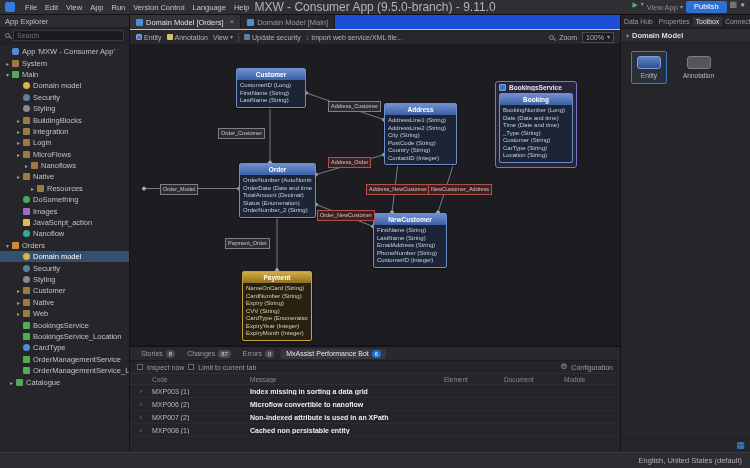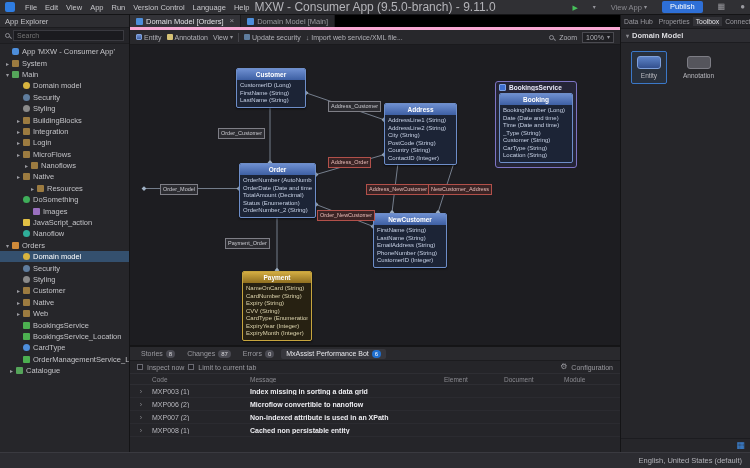--- a/index.html
+++ b/index.html
@@ -6,21 +6,21 @@
   html,body{width:750px;height:468px;overflow:hidden;background:#1a1a1d;
     font-family:"Liberation Sans",sans-serif;color:#c6c6ca}
   .app{width:750px;height:468px;display:flex;flex-direction:column;background:#222226}
 
   
   .menubar{height:15px;flex:none;display:flex;align-items:center;gap:2px;
     background:#303034;border-bottom:1px solid #141416;padding:0 5px;position:relative;z-index:10}
   .logo{width:10px;height:10px;background:#2f7de1;border-radius:2px;margin-right:4px;flex:none}
   .menu-item{font-size:7.5px;color:#c6c6ca;padding:0 4px;white-space:nowrap}
   .app-title{position:absolute;left:50%;transform:translateX(-50%);font-size:12px;color:#b4b4b9;white-space:nowrap}
-  .run-area{margin-left:auto;display:flex;align-items:center;gap:15px}
+  .run-area{margin-left:auto;display:flex;gap:3px}
   .play{color:#46c05a;font-size:7px;line-height:7px}
   .dd{color:#95959c;font-size:6px;line-height:6px}
   .viewapp{font-size:7.5px;color:#8a8a90;display:flex;gap:2px;align-items:center;white-space:nowrap}
   .publish{background:#2e6fd6;color:#fff;border:none;border-radius:2px;font-size:7.5px;
     padding:1px 8px;font-family:inherit;line-height:10px}
   .mb-icon{color:#9a9aa0;font-size:8px;line-height:8px}
 
   
   .main{height:437px;flex:none;display:flex}
 
@@ -52,21 +52,21 @@
   .i-styling{background:#8a8a8a;border-radius:50%}
   .i-microflow{background:#3fae5a;border-radius:50%}
   .i-images{background:#9a6fc0}
   .i-javascript{background:#e2c044}
   .i-nanoflow{background:#2fae9a;border-radius:50%}
   .i-service{background:#4caf50}
   .i-enumeration{background:#4d8edb;border-radius:50%}
 
   
   .center{width:490px;flex:none;display:flex;flex-direction:column;overflow:hidden}
-  .doc-tabs{height:15px;flex:none;display:flex;background:#000000;border-bottom:3px solid #f9a8d4}
+  .doc-tabs{height:15px;flex:none;display:flex;background:#1d4ed8;border-bottom:1px solid #f9a8d4}
   .doc-tab{display:flex;align-items:center;gap:3px;padding:0 6px;font-size:7.5px;color:#9a9aa0;
     background:#27272b;border-right:1px solid #1a1a1d;white-space:nowrap}
   .doc-tab.active{background:#333338;color:#e0e0e4}
   .tab-icon{width:7px;height:7px;background:#4d8edb;border-radius:1px;flex:none}
   .tab-close{margin-left:3px;color:#9a9aa0;font-size:8px;line-height:8px}
 
   .toolbar{height:15px;flex:none;display:flex;align-items:center;gap:5px;padding:0 6px;
     background:#28282c;border-bottom:1px solid #1a1a1d;font-size:7px;color:#b0b0b6}
   .tb-btn{display:flex;align-items:center;gap:2px;white-space:nowrap}
   .tb-ic{width:6px;height:6px;border-radius:1px;flex:none}
@@ -260,21 +260,21 @@
           <div class="tree-row" style="padding-left: 28px;">
             <span class="chev">▸</span>
             <span class="ticon i-folder"></span>
             <span class="tlabel">Resources</span>
           </div>
           <div class="tree-row" style="padding-left: 14px;">
             <span class="chev"></span>
             <span class="ticon i-microflow"></span>
             <span class="tlabel">DoSomething</span>
           </div>
-          <div class="tree-row" style="padding-left: 24px;">
+          <div class="tree-row" style="padding-left: 14px;">
             <span class="chev"></span>
             <span class="ticon i-images"></span>
             <span class="tlabel">Images</span>
           </div>
           <div class="tree-row" style="padding-left: 14px;">
             <span class="chev"></span>
             <span class="ticon i-javascript"></span>
             <span class="tlabel">JavaScript_action</span>
           </div>
           <div class="tree-row" style="padding-left: 14px;">
@@ -324,20 +324,25 @@
           </div>
           <div class="tree-row" style="padding-left: 14px;">
             <span class="chev"></span>
             <span class="ticon i-service"></span>
             <span class="tlabel">BookingsService_Location</span>
           </div>
           <div class="tree-row" style="padding-left: 14px;">
             <span class="chev"></span>
             <span class="ticon i-enumeration"></span>
             <span class="tlabel">CardType</span>
+          </div>
+          <div class="tree-row" style="padding-left: 14px;">
+            <span class="chev"></span>
+            <span class="ticon i-service"></span>
+            <span class="tlabel">OrderManagementService</span>
           </div>
           <div class="tree-row" style="padding-left: 14px;">
             <span class="chev"></span>
             <span class="ticon i-service"></span>
             <span class="tlabel">OrderManagementService_Loca</span>
           </div>
           <div class="tree-row" style="padding-left: 7px;">
             <span class="chev">▸</span>
             <span class="ticon i-module"></span>
             <span class="tlabel">Catalogue</span>

